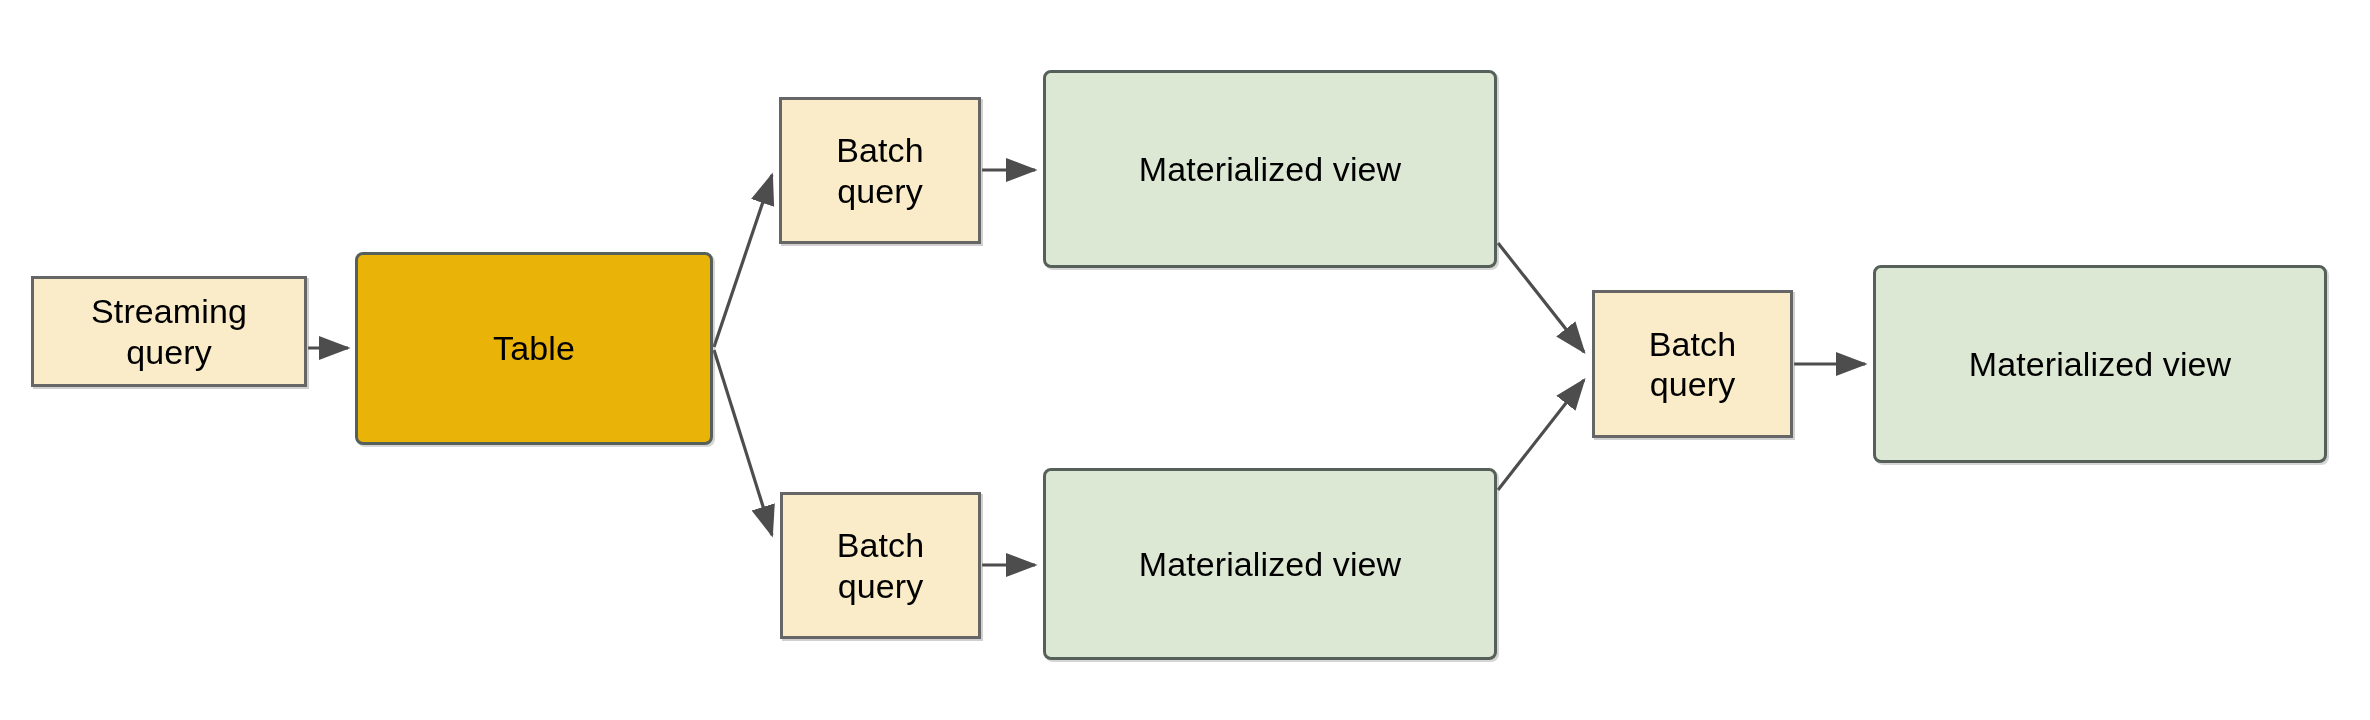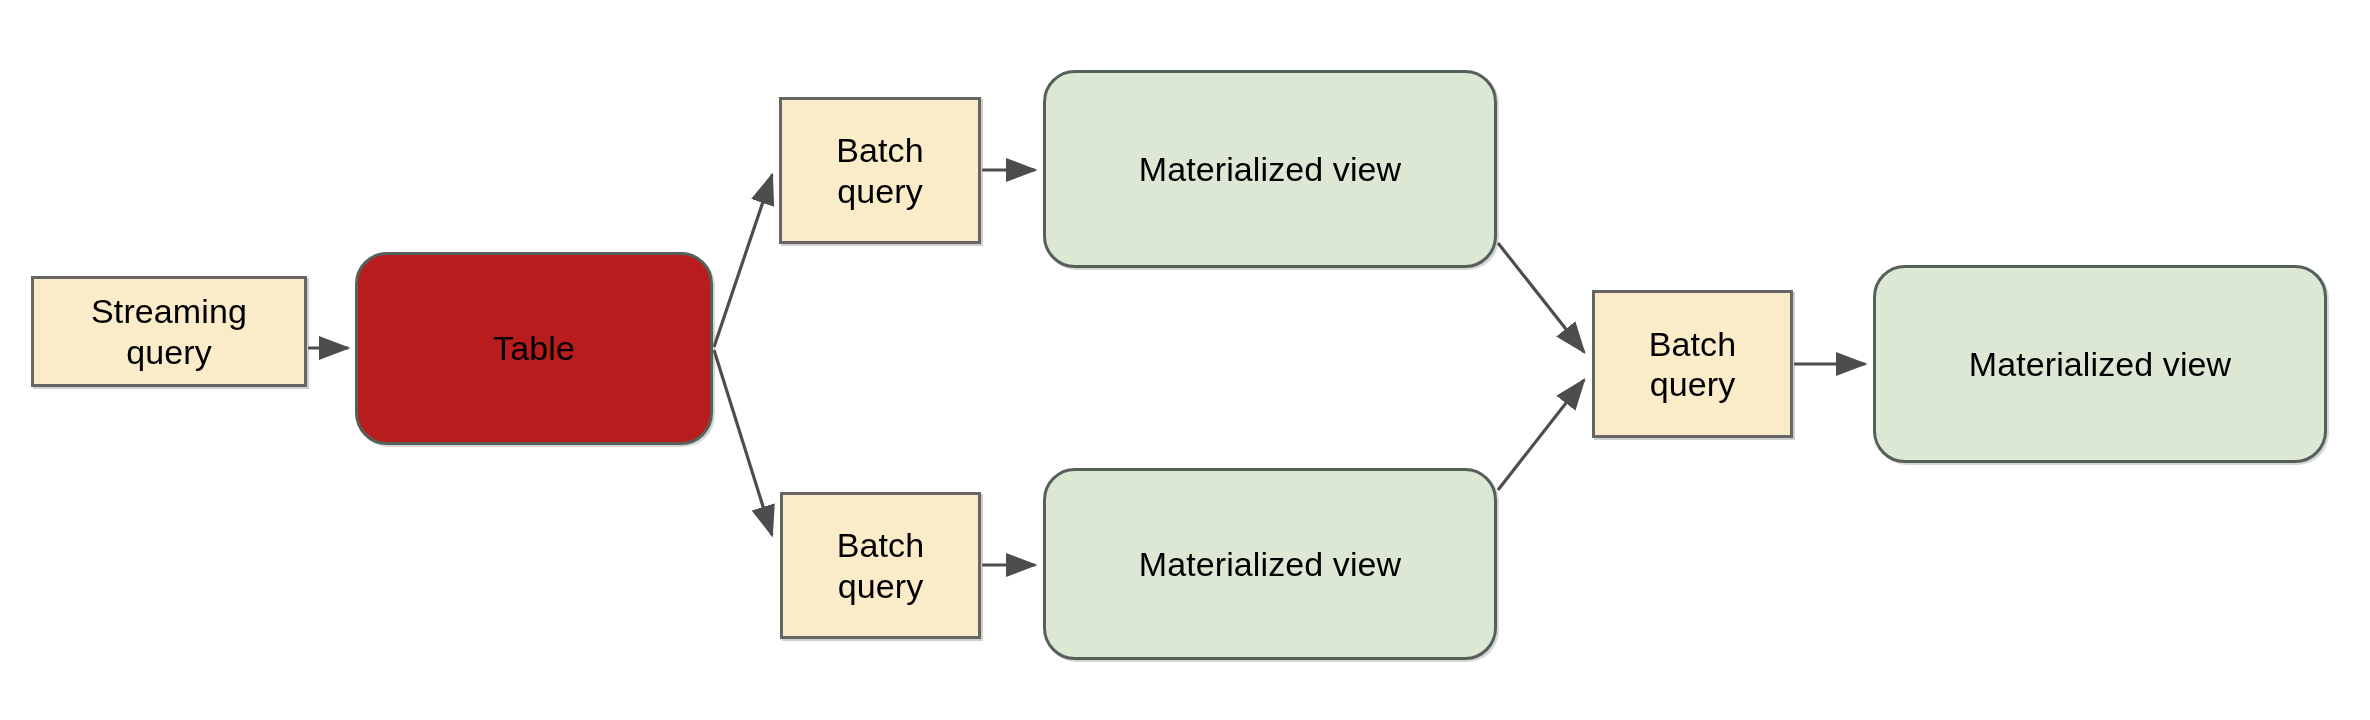--- a/index.html
+++ b/index.html
@@ -41,21 +41,21 @@
   }
   .node.process {
     background: #faecc9;
     border: 3px solid #666666;
     border-radius: 0;
     box-shadow: 2px 2px 0 rgba(120,120,120,0.35);
   }
   .node.store {
     background: #dde8d4;
     border: 3px solid #56605a;
-    border-radius: 32px;
+    border-radius: 8px;
     box-shadow: 2px 2px 0 rgba(120,120,120,0.30);
   }
   .node-label {
     display: block;
     padding: 0 6px;
   }
 </style>
 </head>
 <body>
 
@@ -99,21 +99,21 @@
     <g>
       <line x1="1794" y1="364" x2="1865" y2="364" stroke="#4d4d4d" stroke-width="3.2" marker-end="url(#arrow)"></line>
     </g>
   </svg>
 
   <div class="node process" style="left: 31px; top: 276px; width: 276px; height: 111px; background: rgb(250, 236, 201); border-color: rgb(102, 102, 102); color: rgb(0, 0, 0);">
     <span class="node-label">Streaming
 query</span>
   </div>
 
-  <div class="node store" style="left: 355px; top: 252px; width: 358px; height: 193px; background: #b91c1c; border-color: rgb(86, 96, 90); color: rgb(0, 0, 0);">
+  <div class="node store" style="left: 355px; top: 252px; width: 358px; height: 193px; background: #eab308; border-color: rgb(86, 96, 90); color: rgb(0, 0, 0);">
     <span class="node-label">Table</span>
   </div>
 
   <div class="node process" style="left: 779px; top: 97px; width: 202px; height: 147px; background: rgb(250, 236, 201); border-color: rgb(102, 102, 102); color: rgb(0, 0, 0);">
     <span class="node-label">Batch
 query</span>
   </div>
 
   <div class="node store" style="left: 1043px; top: 70px; width: 454px; height: 198px; background: rgb(221, 232, 212); border-color: rgb(86, 96, 90); color: rgb(0, 0, 0);">
     <span class="node-label">Materialized view</span>

